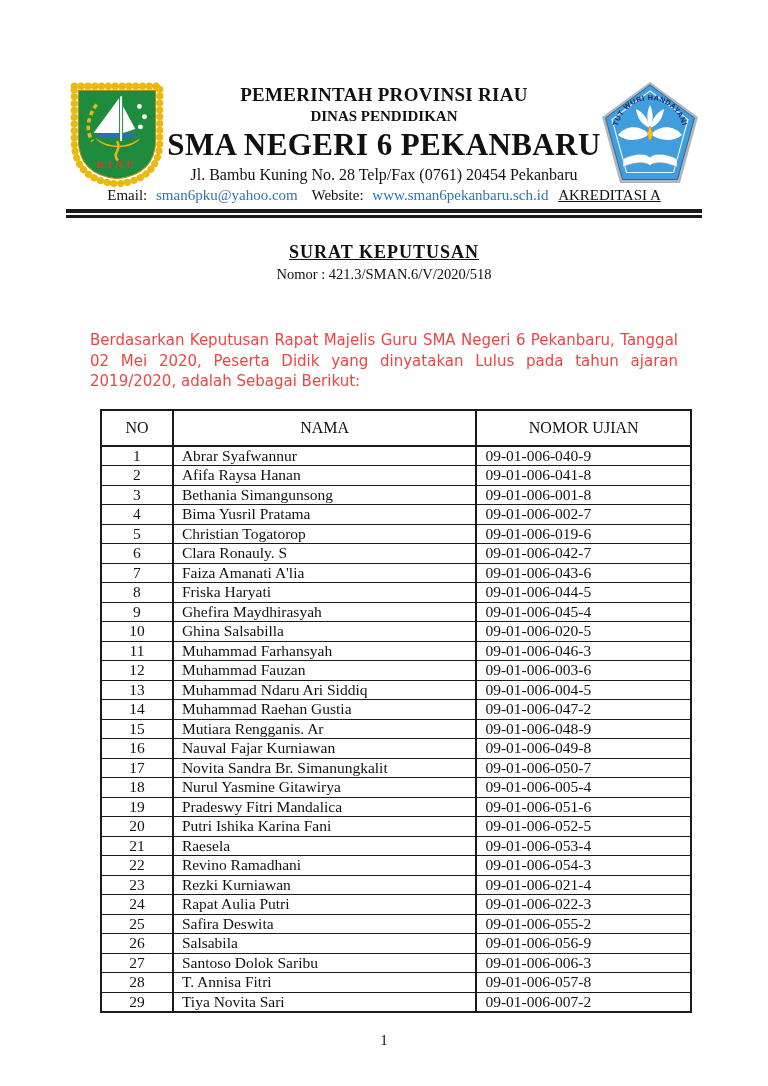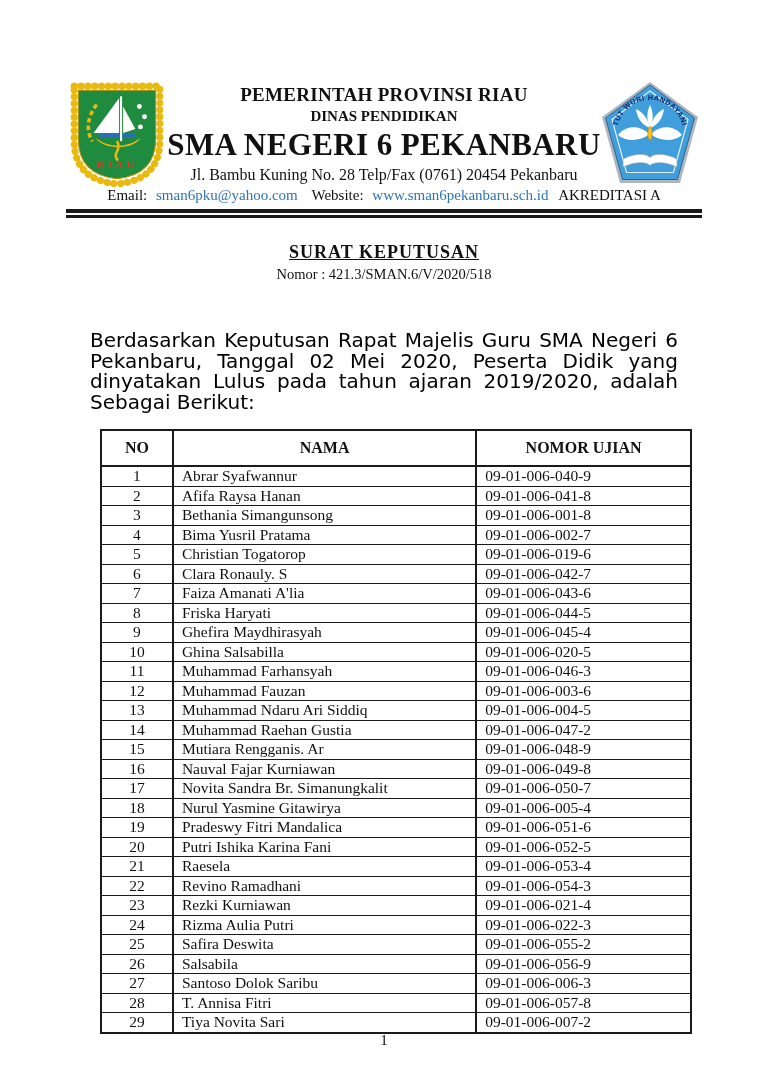--- a/index.html
+++ b/index.html
@@ -13,45 +13,45 @@
   }
   
   .letterhead{position:relative;padding-top:84px;text-align:center;}
   .lh-gov{font-size:19px;font-weight:bold;letter-spacing:.3px;}
   .lh-dept{font-size:15px;font-weight:bold;margin-top:2px;}
   .lh-school{font-size:31px;font-weight:bold;margin-top:2px;letter-spacing:.4px;}
   .lh-address{font-size:16px;margin-top:3px;}
   .lh-contact{font-size:15px;margin-top:3px;white-space:nowrap;}
   .lh-contact .seg{margin:6px 5px;}
   .lh-contact a{color:var(--link);text-decoration:none;}
-  .lh-akreditasi{margin-left:6px;}
+  .lh-akreditasi{margin-left:6px;text-decoration:underline;}
   .logo{position:absolute;top:78px;}
   .logo-left{left:64px;width:106px;height:110px;}
   .logo-right{left:598px;width:104px;height:112px;}
   .logo svg{width:100%;height:100%;display:block;}
   .divider{margin:5px 66px 0 66px;}
   .divider .bar1{height:4px;background:var(--ink);}
   .divider .gap{height:2px;}
   .divider .bar2{height:3px;background:var(--ink);}
   
   .doc-title-wrap{text-align:center;margin-top:24px;}
   .doc-title{display:inline-block;font-size:18px;font-weight:bold;letter-spacing:1px;text-decoration:underline;}
   .doc-number{font-size:14.5px;margin-top:3px;}
   
   .body-par{
     margin:47px 90px 0 90px;text-align:justify;
-    font-family:"DejaVu Sans", sans-serif;font-size:20px;line-height:20.5px;color:#000000;
+    font-family:"DejaVu Sans", sans-serif;font-size:15px;line-height:20.5px;color:#ef4444;
   }
   
   table.students{
     border-collapse:collapse;margin:17px 0 0 100px;width:592px;
     font-family:"Liberation Serif", serif;
   }
   table.students th, table.students td{border:2px solid var(--ink);}
-  table.students th{font-size:16px;font-weight:bold;padding:8px 4px;text-align:center;}
+  table.students th{font-size:16px;font-weight:normal;padding:8px 4px;text-align:center;}
   table.students td{font-size:15.5px;line-height:16.5px;padding:1px 8px;border-width:1px 2px;}
   table.students tr td{border-bottom-width:1px;border-top-width:1px;}
   table.students{border:2px solid var(--ink);}
   td.col-no{text-align:center;width:58px;padding:1px 0;}
   td.col-name{width:306px;}
   td.col-num{width:212px;}
   th.h-no{width:58px;} th.h-name{width:306px;} th.h-num{width:212px;}
   
   .footer{position:absolute;left:0;right:0;top:1032px;text-align:center;font-size:15px;}
 </style>
@@ -285,21 +285,21 @@
         </tr>
 
         <tr>
           <td class="col-no">23</td>
           <td class="col-name">Rezki Kurniawan</td>
           <td class="col-num">09-01-006-021-4</td>
         </tr>
 
         <tr>
           <td class="col-no">24</td>
-          <td class="col-name">Rizma Aulia Putri</td>
+          <td class="col-name">Rapat Aulia Putri</td>
           <td class="col-num">09-01-006-022-3</td>
         </tr>
 
         <tr>
           <td class="col-no">25</td>
           <td class="col-name">Safira Deswita</td>
           <td class="col-num">09-01-006-055-2</td>
         </tr>
 
         <tr>

